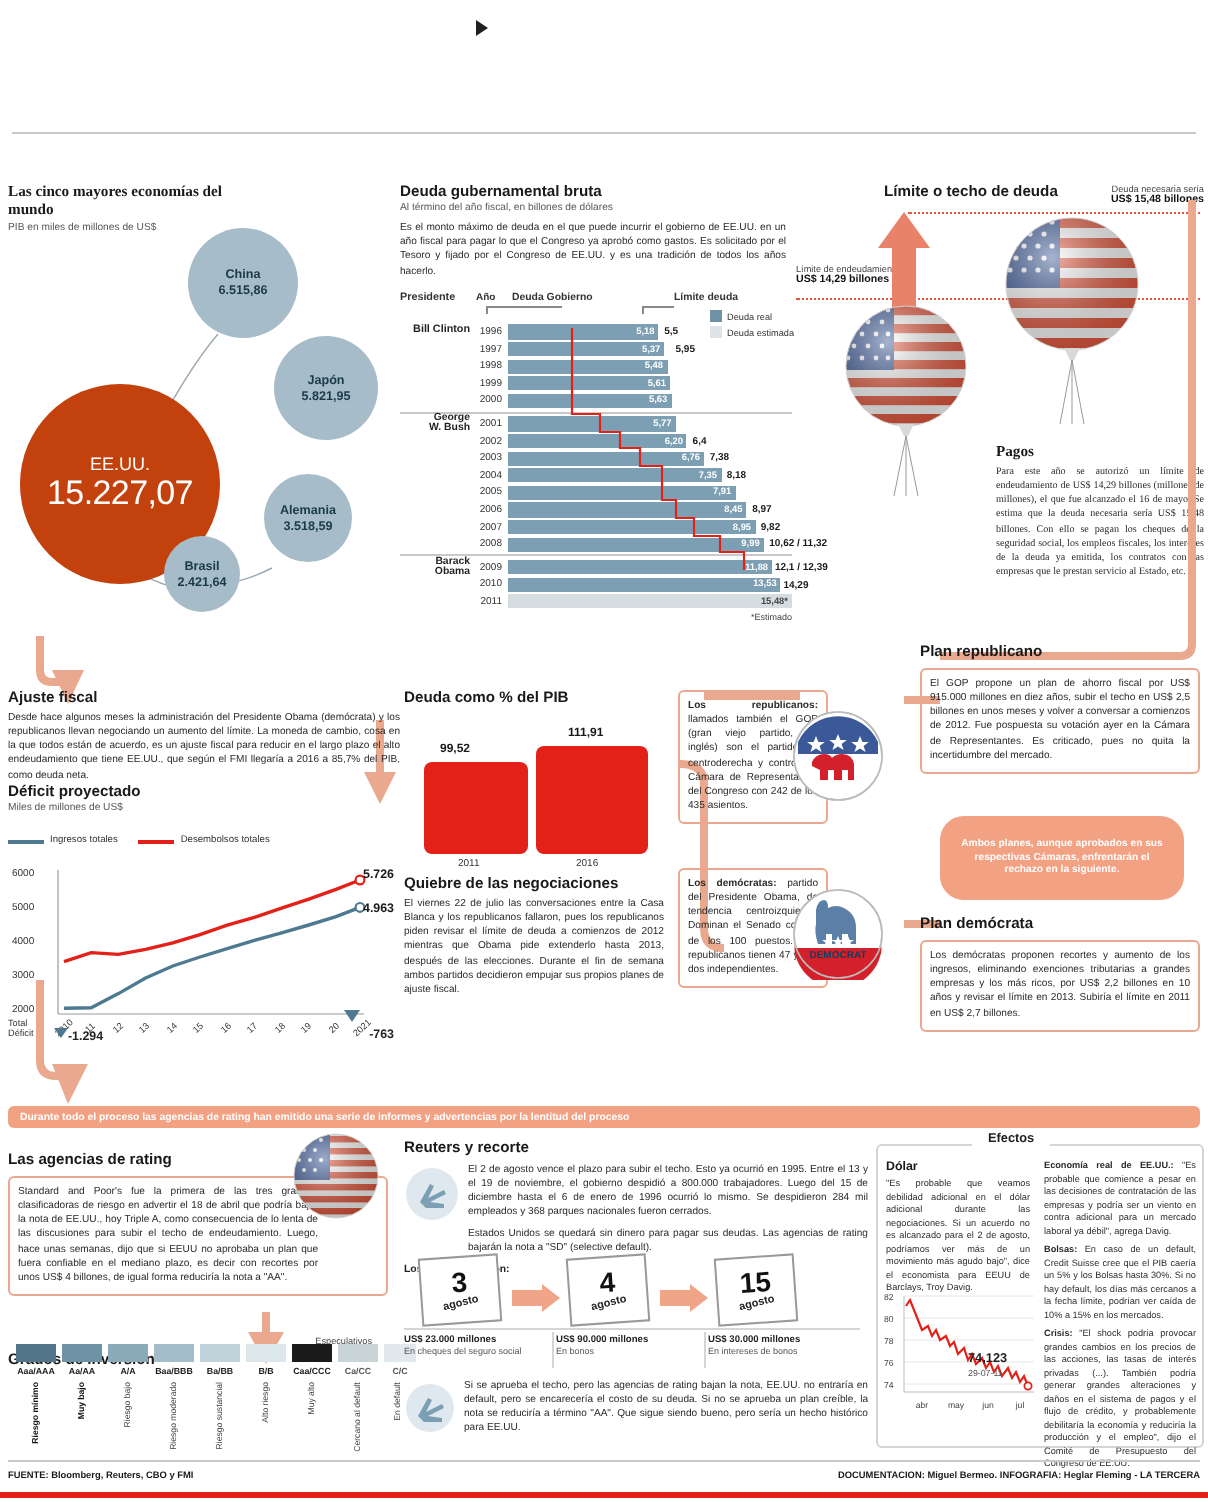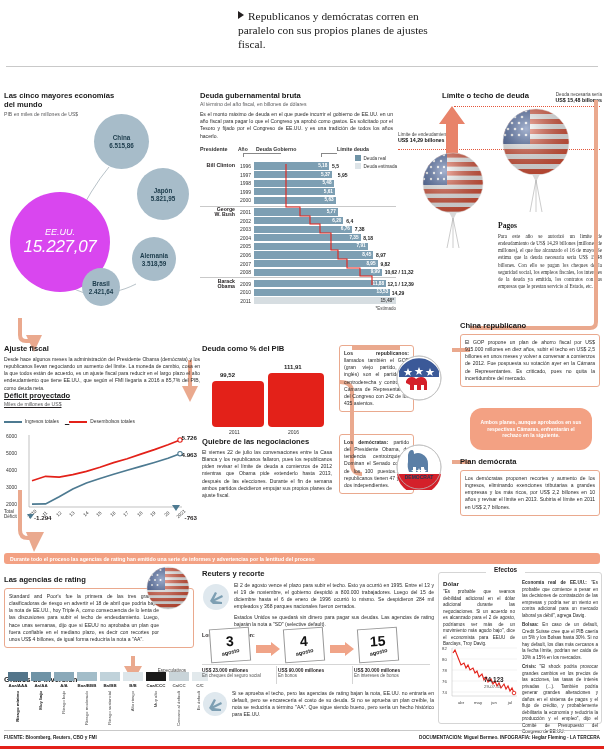--- a/index.html
+++ b/index.html
@@ -26,21 +26,21 @@
   .sec-sub { font-size: 5.1px; color: #58585a; line-height: 1.2; }
   .body-txt { font-size: 5.05px; line-height: 1.42; color: #2b2b2b; text-align: justify; }
   .body-txt b { font-weight: bold; }
   .box { border: 1px solid #eaa98e; border-radius: 3px; }
 
   
   #economies { position: absolute; left: 4px; top: 92px; width: 196px; height: 222px; }
   .bub { position: absolute; border-radius: 50%; background: #a7bcc9; display: flex; flex-direction: column; align-items: center; justify-content: center; }
   .bub .nm { font-size: 6.3px; font-weight: bold; color: #1a3a4a; }
   .bub .vl { font-size: 6.3px; font-weight: bold; color: #1a3a4a; margin-top:1px; }
-  .bub.us { background: #d946ef; font-style: italic; }
+  .bub.us { background: #c2410c; }
   .bub.us .nm { font-size: 9px; color: #fff; font-weight: normal;}
   .bub.us .vl { font-size: 17px; color: #fff; font-weight: normal; letter-spacing:-0.3px; margin-top:0px;}
   #econ-svg { position: absolute; left:0; top:0; }
 
   
   #debt { position: absolute; left: 200px; top: 92px; width: 196px; }
   .dt-hdr { display:flex; font-size:5.2px; font-weight:bold; color:#333; margin-top:4px;}
   .dt-row { display:flex; align-items:center; height:8.6px; }
   .dt-pres { width:38px; text-align:right; font-size:5.4px; font-weight:bold; padding-right:3px; }
   .dt-year { width:16px; text-align:right; font-size:5px; color:#333; padding-right:3px; }
@@ -52,21 +52,21 @@
   .dt-lim { position:absolute; font-size:5px; font-weight:bold; color:#1a1a1a; white-space:nowrap; }
   .dt-sep { height:1px; background:#c9c9c9; margin:1px 0; }
   .legend-sw { width:6px;height:6px;display:inline-block;margin-right:3px; vertical-align:-1px;}
 
   
   #ceiling { position: absolute; left: 398px; top: 92px; width: 206px; height: 225px; }
   .dotline { position:absolute; height:0; border-top:1.4px dotted #e4563a; }
 
   
   #ajuste { position:absolute; left:4px; top:345px; width:196px; }
-  #deficit { position:absolute; left:4px; top:392px; width:196px; height:135px;text-decoration:underline; }
+  #deficit { position:absolute; left:4px; top:392px; width:196px; height:135px; }
   .lg-item { font-size:4.8px; color:#333; display:inline-flex; align-items:center; margin-right:6px;}
   .lg-line { width:18px; height:2.4px; display:inline-block; margin-right:3px; }
 
   
   #pib { position:absolute; left:202px; top:345px; width:150px; }
   .pibbar { position:absolute; background:#e32119; border-radius:4px; }
   .pibval { position:absolute; font-size:6px; font-weight:bold; color:#1a1a1a;}
   .piblbl { position:absolute; font-size:5px; color:#333;}
 
   
@@ -91,27 +91,27 @@
   .doc { position:absolute; right:4px; top:735px; font-size:4.7px; font-weight:bold; color:#1a1a1a;}
   .redline { position:absolute; left:0; top:746px; width:604px; height:3px; background:#e32119;}
 </style>
 </head>
 <body>
 
 <div class="page">
 
   <div class="header">
     <div class="hdr-col b">
-      <span class="tri"></span><span>Republicanos y demócratas corren en paralelo con sus propios planes de ajustes fiscal.</span>
+      <span class="tri"></span>
     </div>
   </div>
   <div class="hdr-rule"></div>
 
   <div id="economies">
-    <div class="sec-title" style="width:120px;">Las cinco mayores economías del mundo</div>
+    <div class="sec-title" style="width:120px;font-family:Liberation Serif, serif;">Las cinco mayores economías del mundo</div>
     <div class="sec-sub" style="margin-top:1px;">PIB en miles de millones de US$</div>
 
     <svg id="econ-svg" width="196" height="222">
       <path d="M68 135 Q 88 95 105 75" stroke="#9aa8b0" stroke-width="0.7" fill="none"></path>
       <path d="M138 92 Q 150 105 155 118" stroke="#9aa8b0" stroke-width="0.7" fill="none"></path>
       <path d="M163 152 Q 160 165 152 175" stroke="#9aa8b0" stroke-width="0.7" fill="none"></path>
       <path d="M132 192 Q 120 198 112 199" stroke="#9aa8b0" stroke-width="0.7" fill="none"></path>
       <path d="M36 164 Q 55 196 88 203" stroke="#9aa8b0" stroke-width="0.7" fill="none"></path>
     </svg>
 
@@ -596,21 +596,21 @@
     <g fill="#fff">
       <polygon points="18,24 18.8,26 21,26 19.2,27.3 19.9,29.4 18,28.1 16.1,29.4 16.8,27.3 15,26 17.2,26"></polygon>
       <polygon points="23,24 23.8,26 26,26 24.2,27.3 24.9,29.4 23,28.1 21.1,29.4 21.8,27.3 20,26 22.2,26"></polygon>
       <polygon points="28,24 28.8,26 31,26 29.2,27.3 29.9,29.4 28,28.1 26.1,29.4 26.8,27.3 25,26 27.2,26"></polygon>
     </g>
     <text x="23" y="35" text-anchor="middle" font-size="5" font-weight="bold" fill="#1a3a5a" font-family="Liberation Sans, sans-serif">DEMOCRAT</text>
     <circle cx="23" cy="23" r="22" fill="none" stroke="#bbb" stroke-width="0.8"></circle>
   </svg>
 
   <div style="position:absolute; left:460px; top:322px; width:140px;">
-    <div class="sec-title">China republicano</div>
+    <div class="sec-title">Plan republicano</div>
     <div class="box" style="margin-top:3px; padding:4px;">
       <div class="body-txt">El GOP propone un plan de ahorro fiscal por US$ 915.000 millones en diez años, subir el techo en US$ 2,5 billones en unos meses y volver a conversar a comienzos de 2012. Fue pospuesta su votación ayer en la Cámara de Representantes. Es criticado, pues no quita la incertidumbre del mercado.</div>
     </div>
   </div>
 
   <div class="pillnote" style="left:470px; top:408px; width:122px; height:42px;">Ambos planes, aunque aprobados en sus respectivas Cámaras, enfrentarán el rechazo en la siguiente.</div>
 
   <div style="position:absolute; left:460px; top:458px; width:140px;">
     <div class="sec-title">Plan demócrata</div>
     <div class="box" style="margin-top:3px; padding:4px;">

